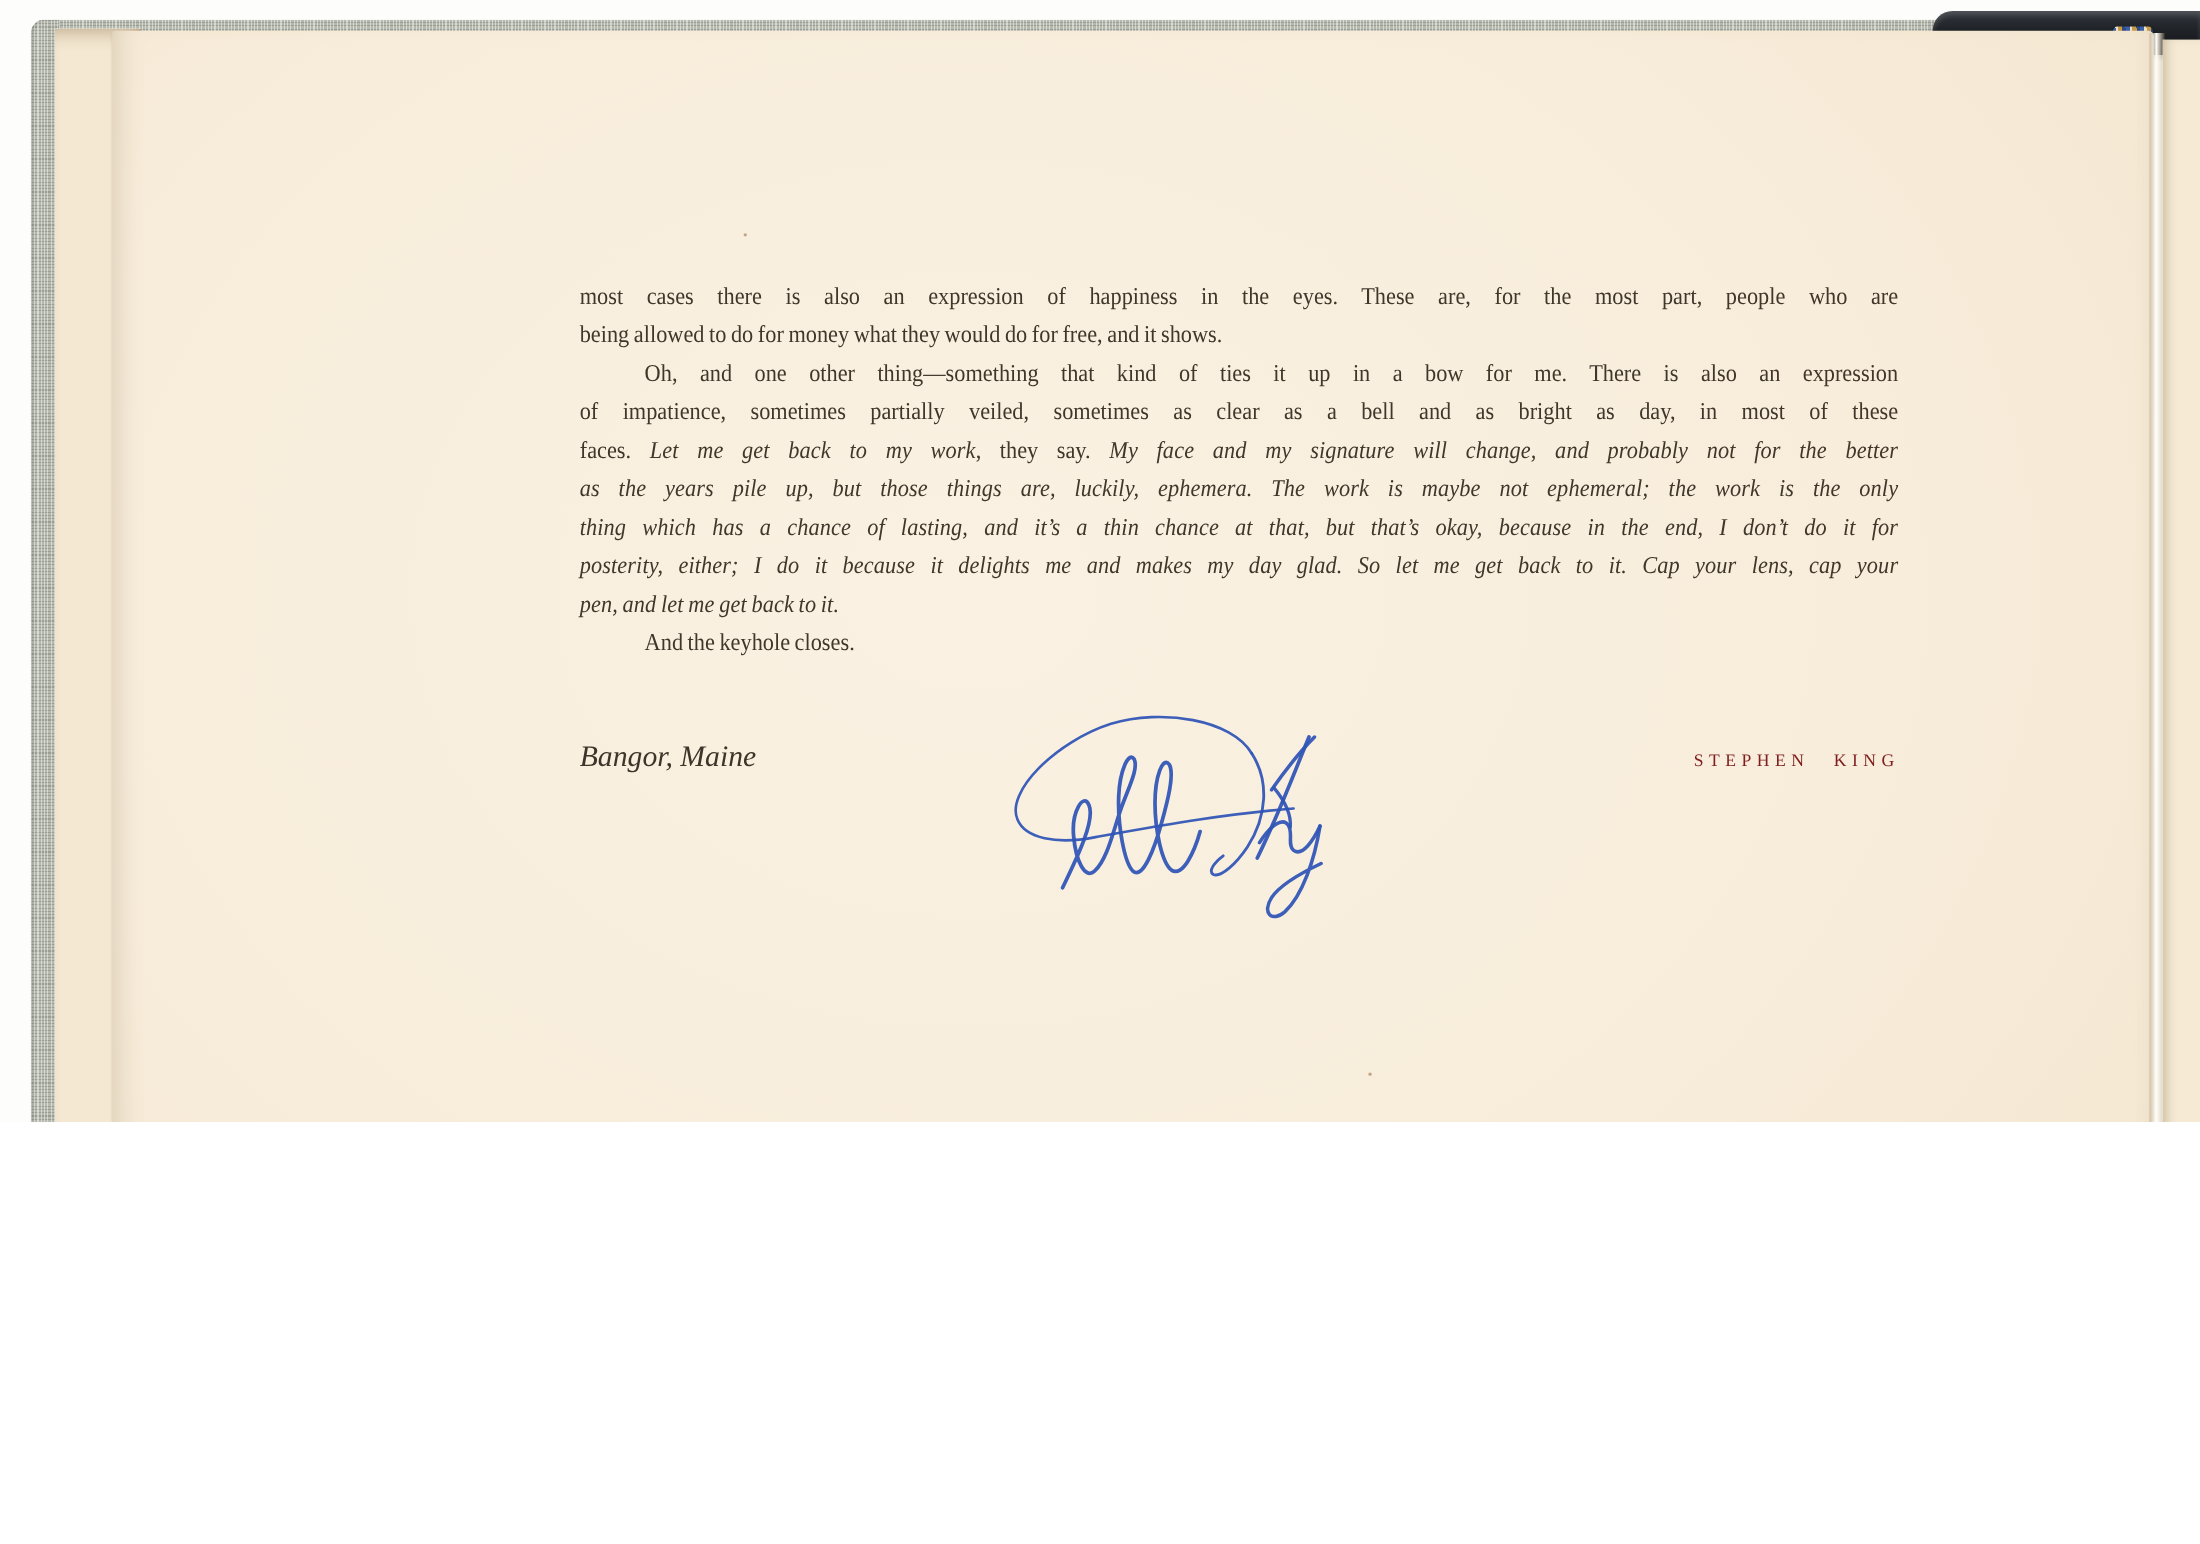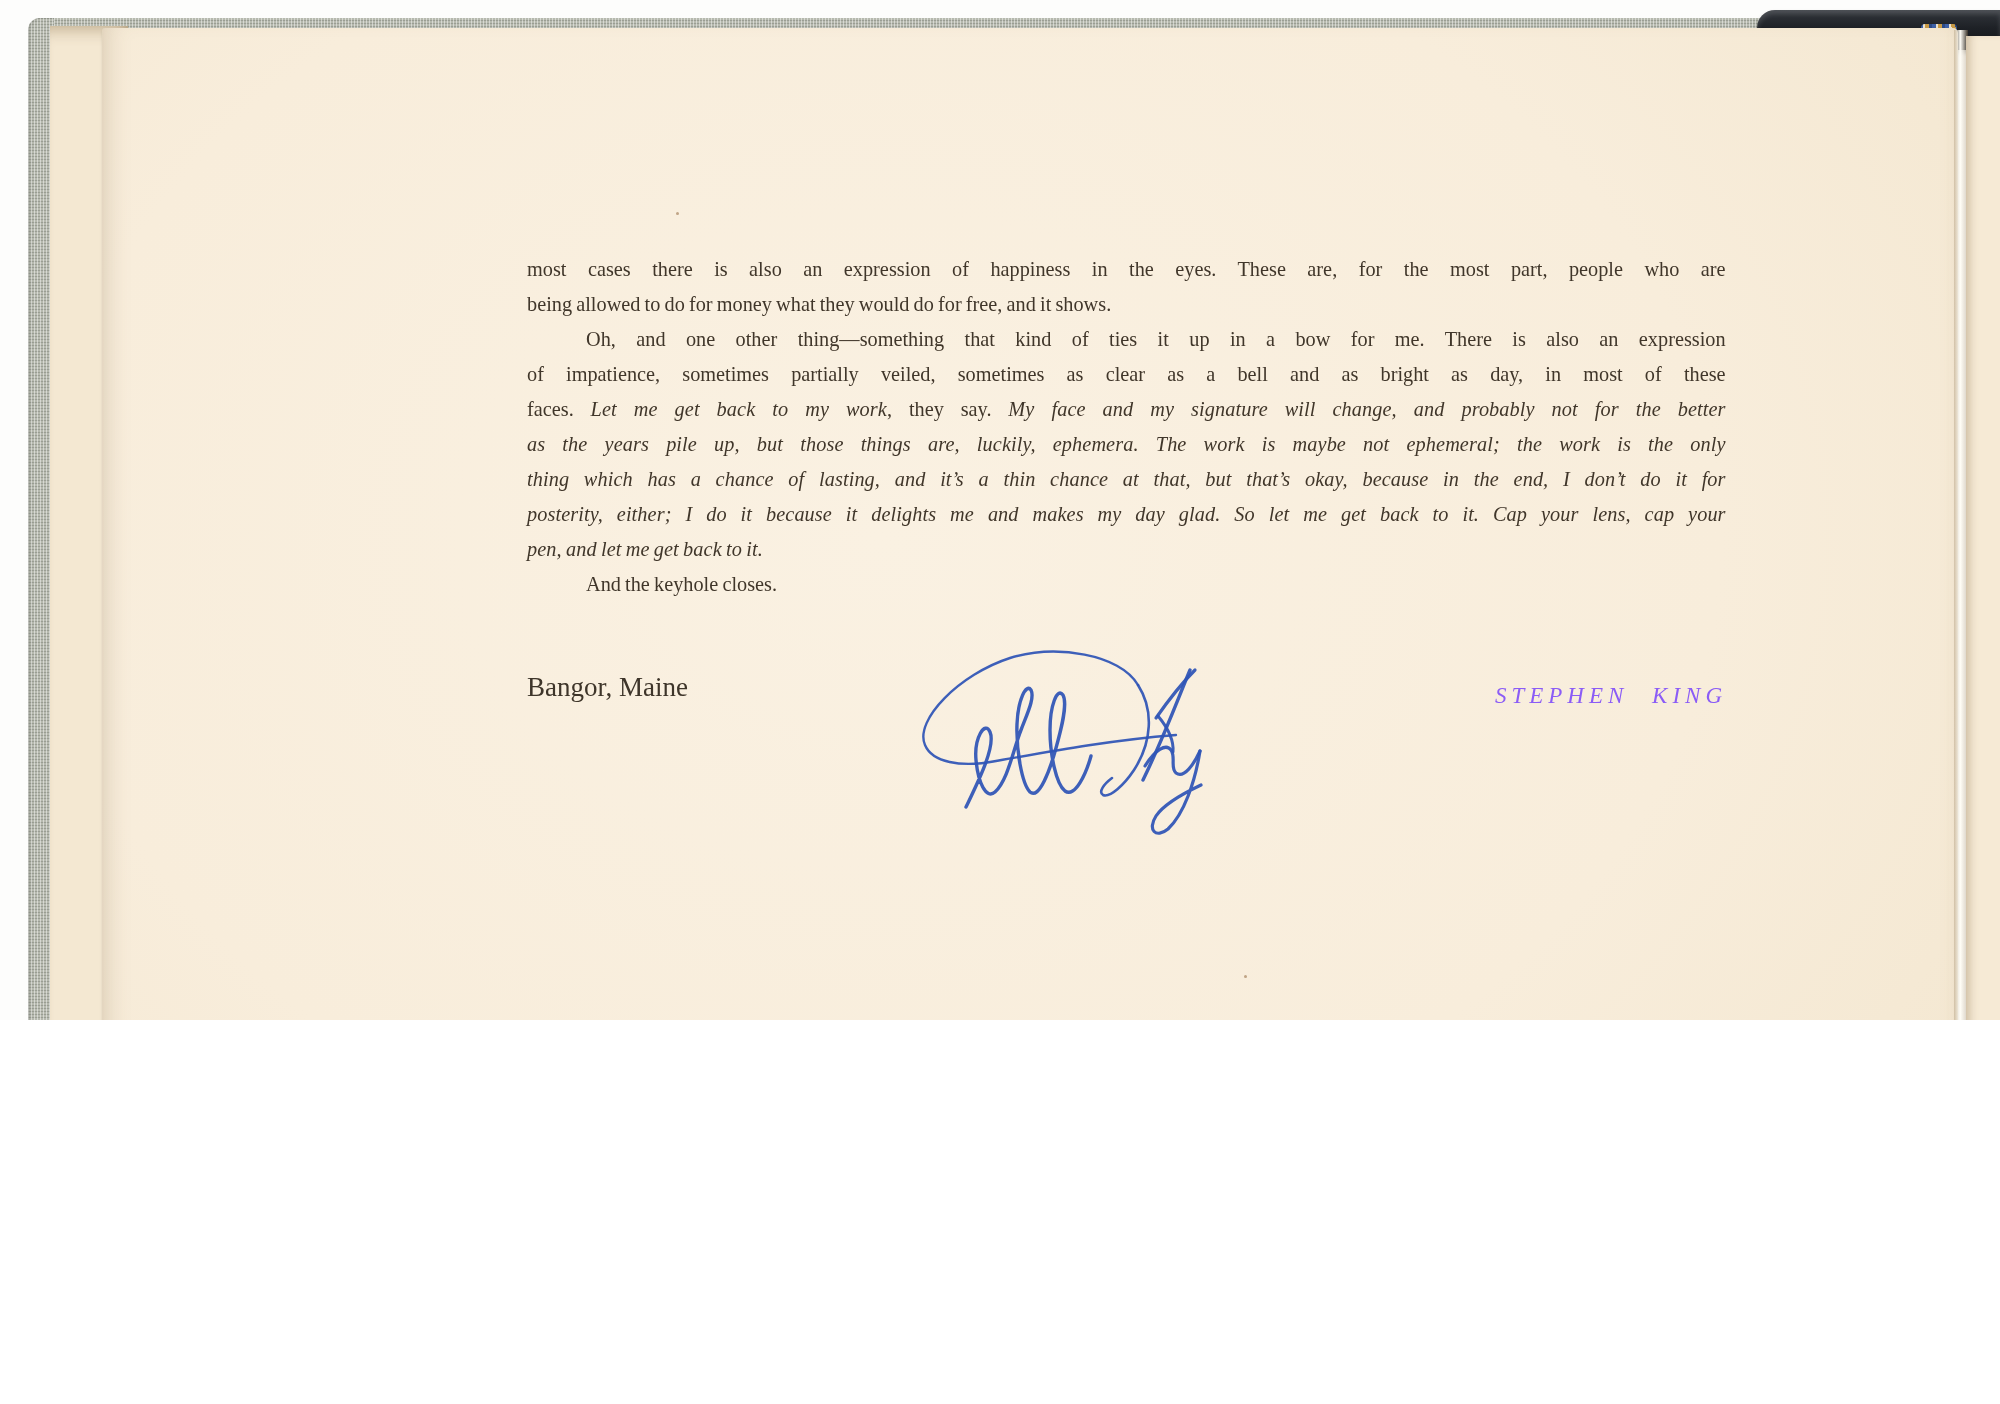--- a/index.html
+++ b/index.html
@@ -38,23 +38,23 @@
   .page-right{position:absolute;left:1966px;top:36px;width:34px;height:1330px;background:#f6ead5;
       box-shadow:inset 8px 0 10px -5px rgba(121,92,52,.35);}
   
   .text-block{position:absolute;left:527px;top:251px;width:1300px;
       transform:scaleX(0.922);transform-origin:left top;
       color:#40362a;font-size:22px;line-height:35px;word-spacing:-1px;}
   .text-block .line{height:35px;white-space:nowrap;}
   .text-block .line.j{white-space:normal;text-align:justify;text-align-last:justify;}
   .text-block .line.indent{text-indent:64px;}
   .text-block em{font-style:italic;letter-spacing:.1px;}
-  .place{position:absolute;left:527px;top:672px;font-size:27px;color:#3e352a;}
-  .author{position:absolute;right:273px;top:683px;font-size:23px;letter-spacing:5px;
-      word-spacing:13px;color:#8b5cf6;font-style:italic;}
+  .place{position:absolute;left:527px;top:672px;font-style:italic;font-size:27px;color:#3e352a;}
+  .author{position:absolute;right:273px;top:683px;font-size:16px;letter-spacing:5px;
+      word-spacing:13px;color:#7f1d1d;}
   
   .signature{position:absolute;left:898px;top:642px;width:352px;height:218px;}
   .signature path{fill:none;stroke-linecap:round;stroke-linejoin:round;opacity:.93;}
   
   .speck{position:absolute;border-radius:50%;background:rgba(146,104,62,.55);}
 </style>
 </head>
 <body>
 
 <div class="photo">

